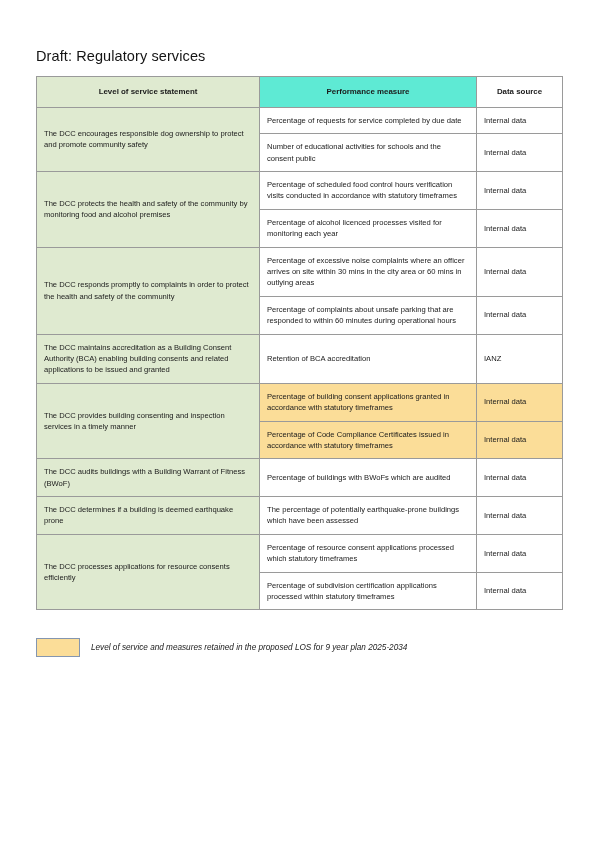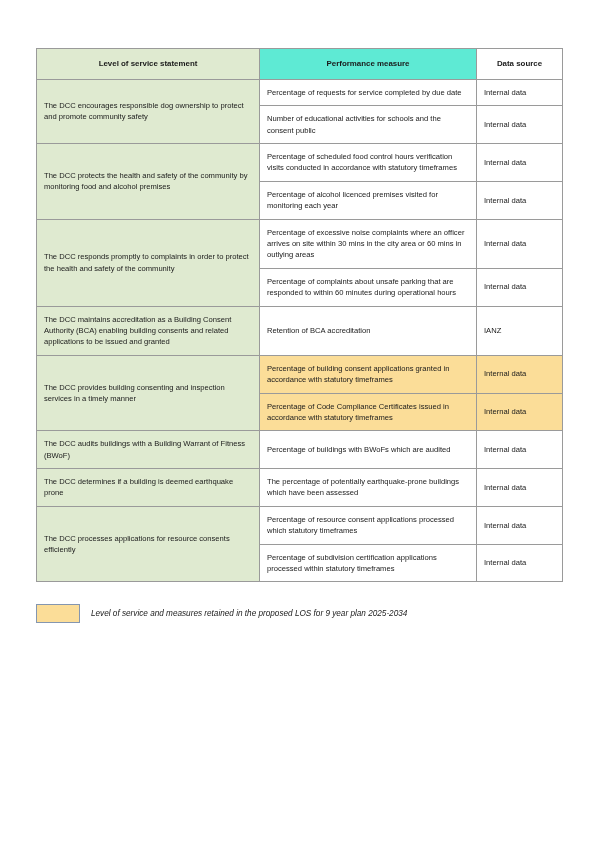--- a/index.html
+++ b/index.html
@@ -66,21 +66,21 @@
   }
   td.src-cell {
     background: #ffffff;
     text-align: center;
   }
   td.hl {
     background: #fbdd98;
   }
 
   .legend {
-    margin-top: 22px;
+    margin-top: 28px;
     display: flex;
     align-items: center;
     gap: 11px;
   }
   .legend-swatch {
     width: 42px;
     height: 17px;
     background: #fbdd98;
     border: 1px solid #8496b0;
     flex: none;
@@ -90,20 +90,21 @@
     font-size: 8.2px;
     color: #1a1a1a;
     line-height: 1.4;
   }
 </style>
 </head>
 <body>
 
 <div class="page">
 
+  <h1 class="doc-title">Draft: Regulatory services</h1>
 
   <table class="los-table">
     <colgroup>
       <col class="col-los">
         <col class="col-perf">
         <col class="col-src">
     </colgroup>
     <thead>
       <tr>
         <th class="hdr-los">Level of service statement</th>
@@ -120,21 +121,21 @@
         <tr>
           <td class="perf-cell">Number of educational activities for schools and the consent public</td>
           <td class="src-cell">Internal data</td>
         </tr>
         <tr>
           <td class="los-cell" rowspan="2">The DCC protects the health and safety of the community by monitoring food and alcohol premises</td>
           <td class="perf-cell">Percentage of scheduled food control hours verification visits conducted in accordance with statutory timeframes</td>
           <td class="src-cell">Internal data</td>
         </tr>
         <tr>
-          <td class="perf-cell">Percentage of alcohol licenced premises visited for monitoring each year</td>
+          <td class="perf-cell">Percentage of alcohol licenced processes visited for monitoring each year</td>
           <td class="src-cell">Internal data</td>
         </tr>
         <tr>
           <td class="los-cell" rowspan="2">The DCC responds promptly to complaints in order to protect the health and safety of the community</td>
           <td class="perf-cell">Percentage of excessive noise complaints where an officer arrives on site within 30 mins in the city area or 60 mins in outlying areas</td>
           <td class="src-cell">Internal data</td>
         </tr>
         <tr>
           <td class="perf-cell">Percentage of complaints about unsafe parking that are responded to within 60 minutes during operational hours</td>
           <td class="src-cell">Internal data</td>

